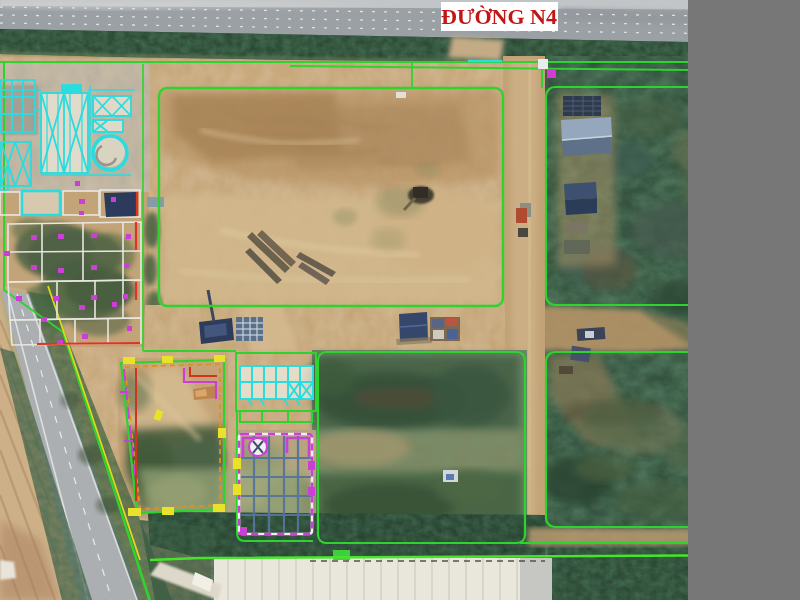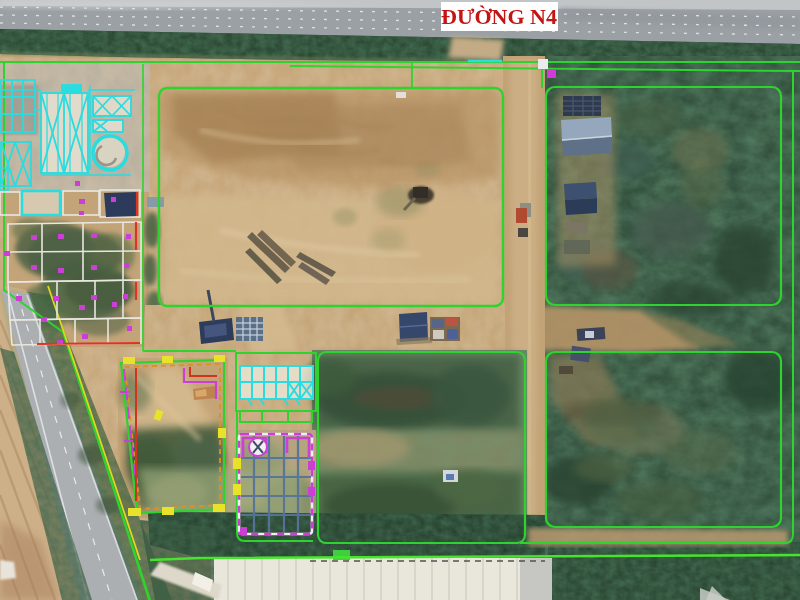--- a/index.html
+++ b/index.html
@@ -1,16 +1,16 @@
 <!DOCTYPE html>
 <html><head>
 <meta charset="utf-8">
 <style>
 html,body{margin:0;padding:0;background:#777;}
-#stage{position:relative;width:800px;height:600px;overflow:hidden;font-family:"Liberation Sans",sans-serif;}
+#stage{position:relative;width:688px;height:600px;overflow:hidden;font-family:"Liberation Sans",sans-serif;}
 </style>
 </head>
 <body>
 <div id="stage">
 <svg width="800" height="600" viewBox="0 0 800 600">
 <defs>
 <filter id="dirtgrain" x="-5%" y="-5%" width="110%" height="110%">
   <feTurbulence type="fractalNoise" baseFrequency="0.07 0.05" numOctaves="4" seed="7" result="n"></feTurbulence>
   <feColorMatrix in="n" type="matrix" values="0 0 0 0 0.72  0 0 0 0 0.60  0 0 0 0 0.42  0 0 0 0.55 0" result="c"></feColorMatrix>
   <feComposite operator="in" in2="SourceGraphic"></feComposite>

